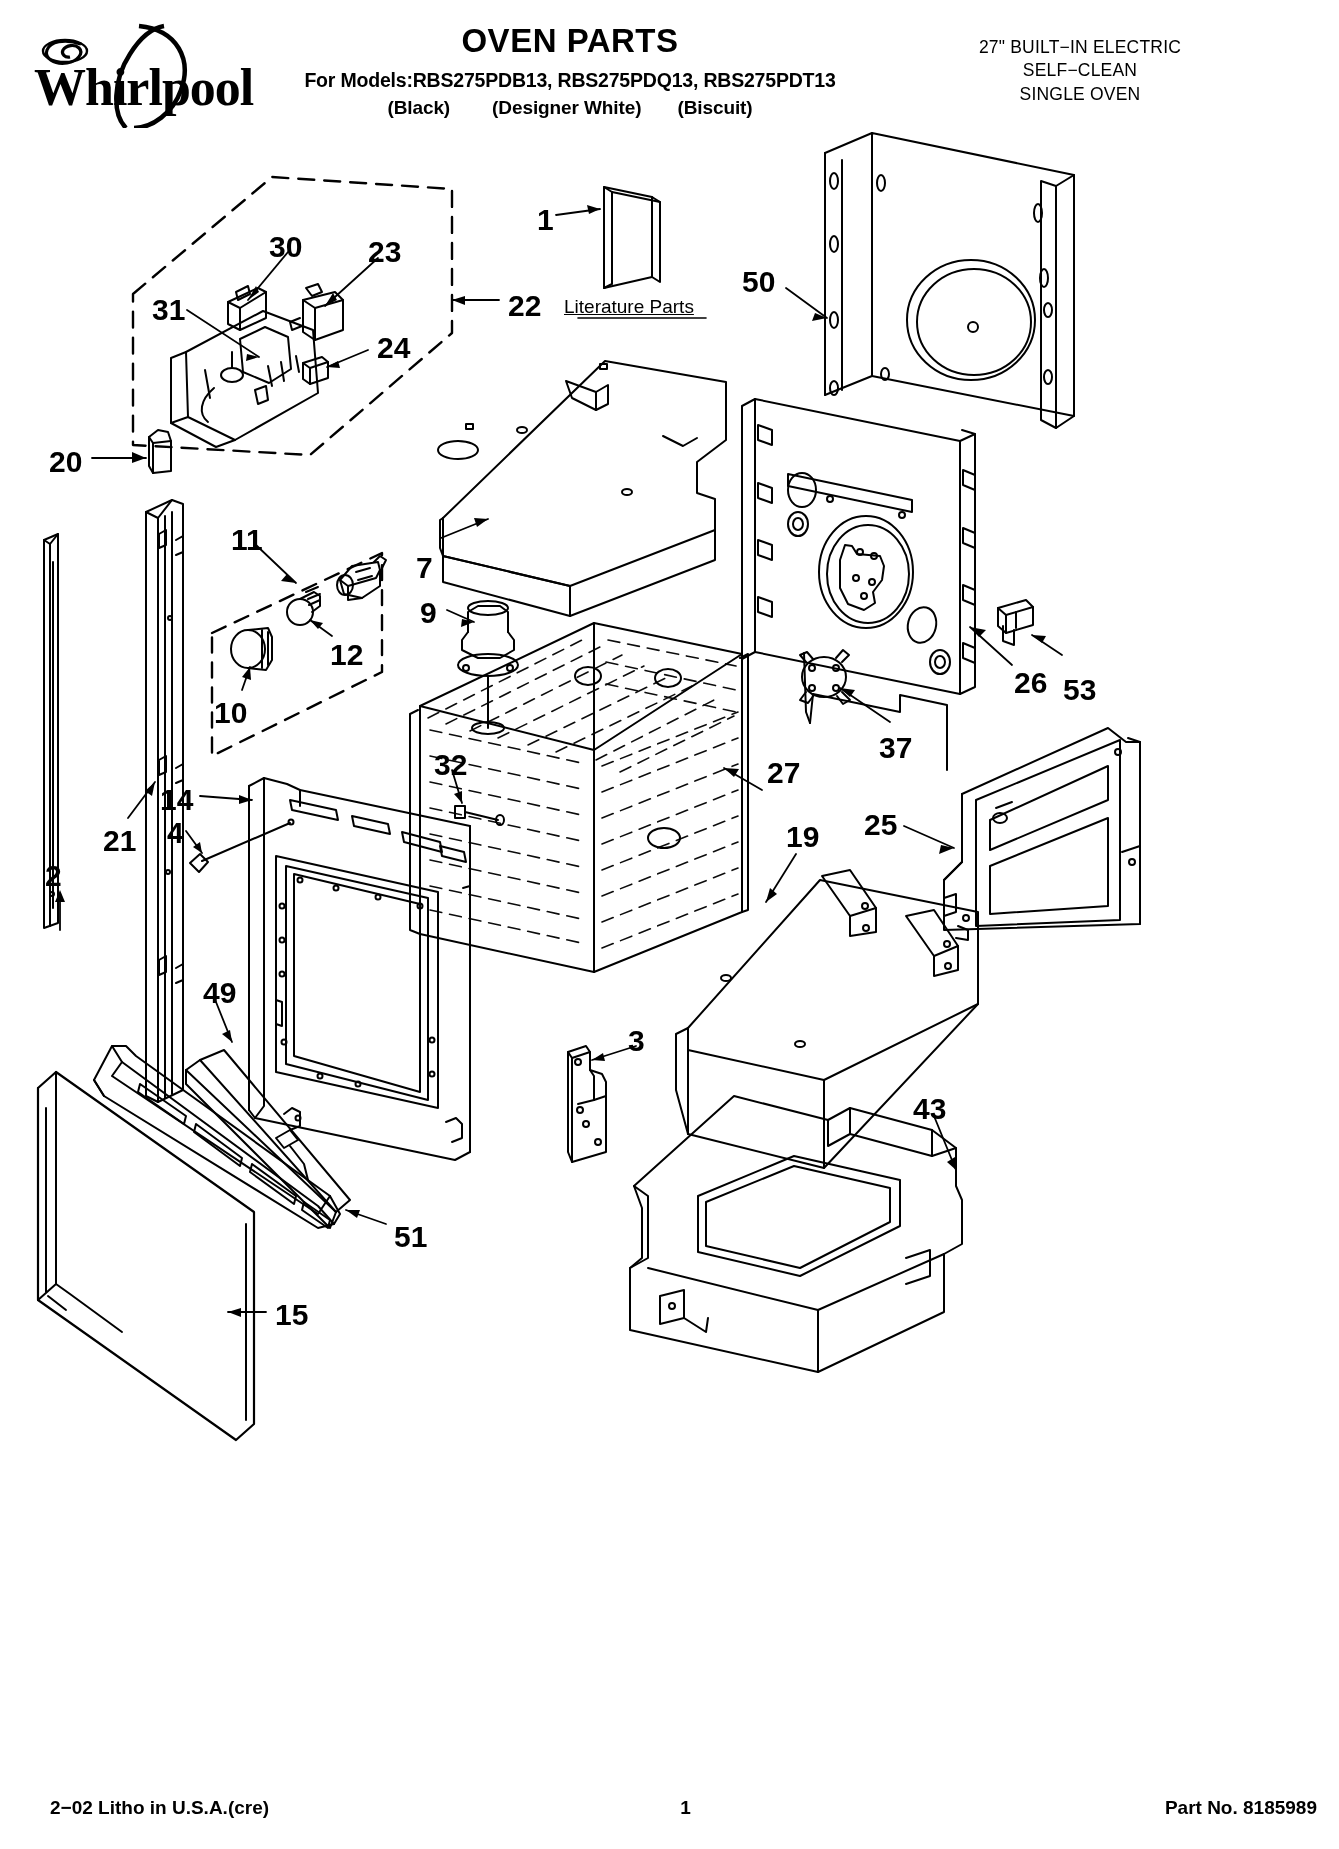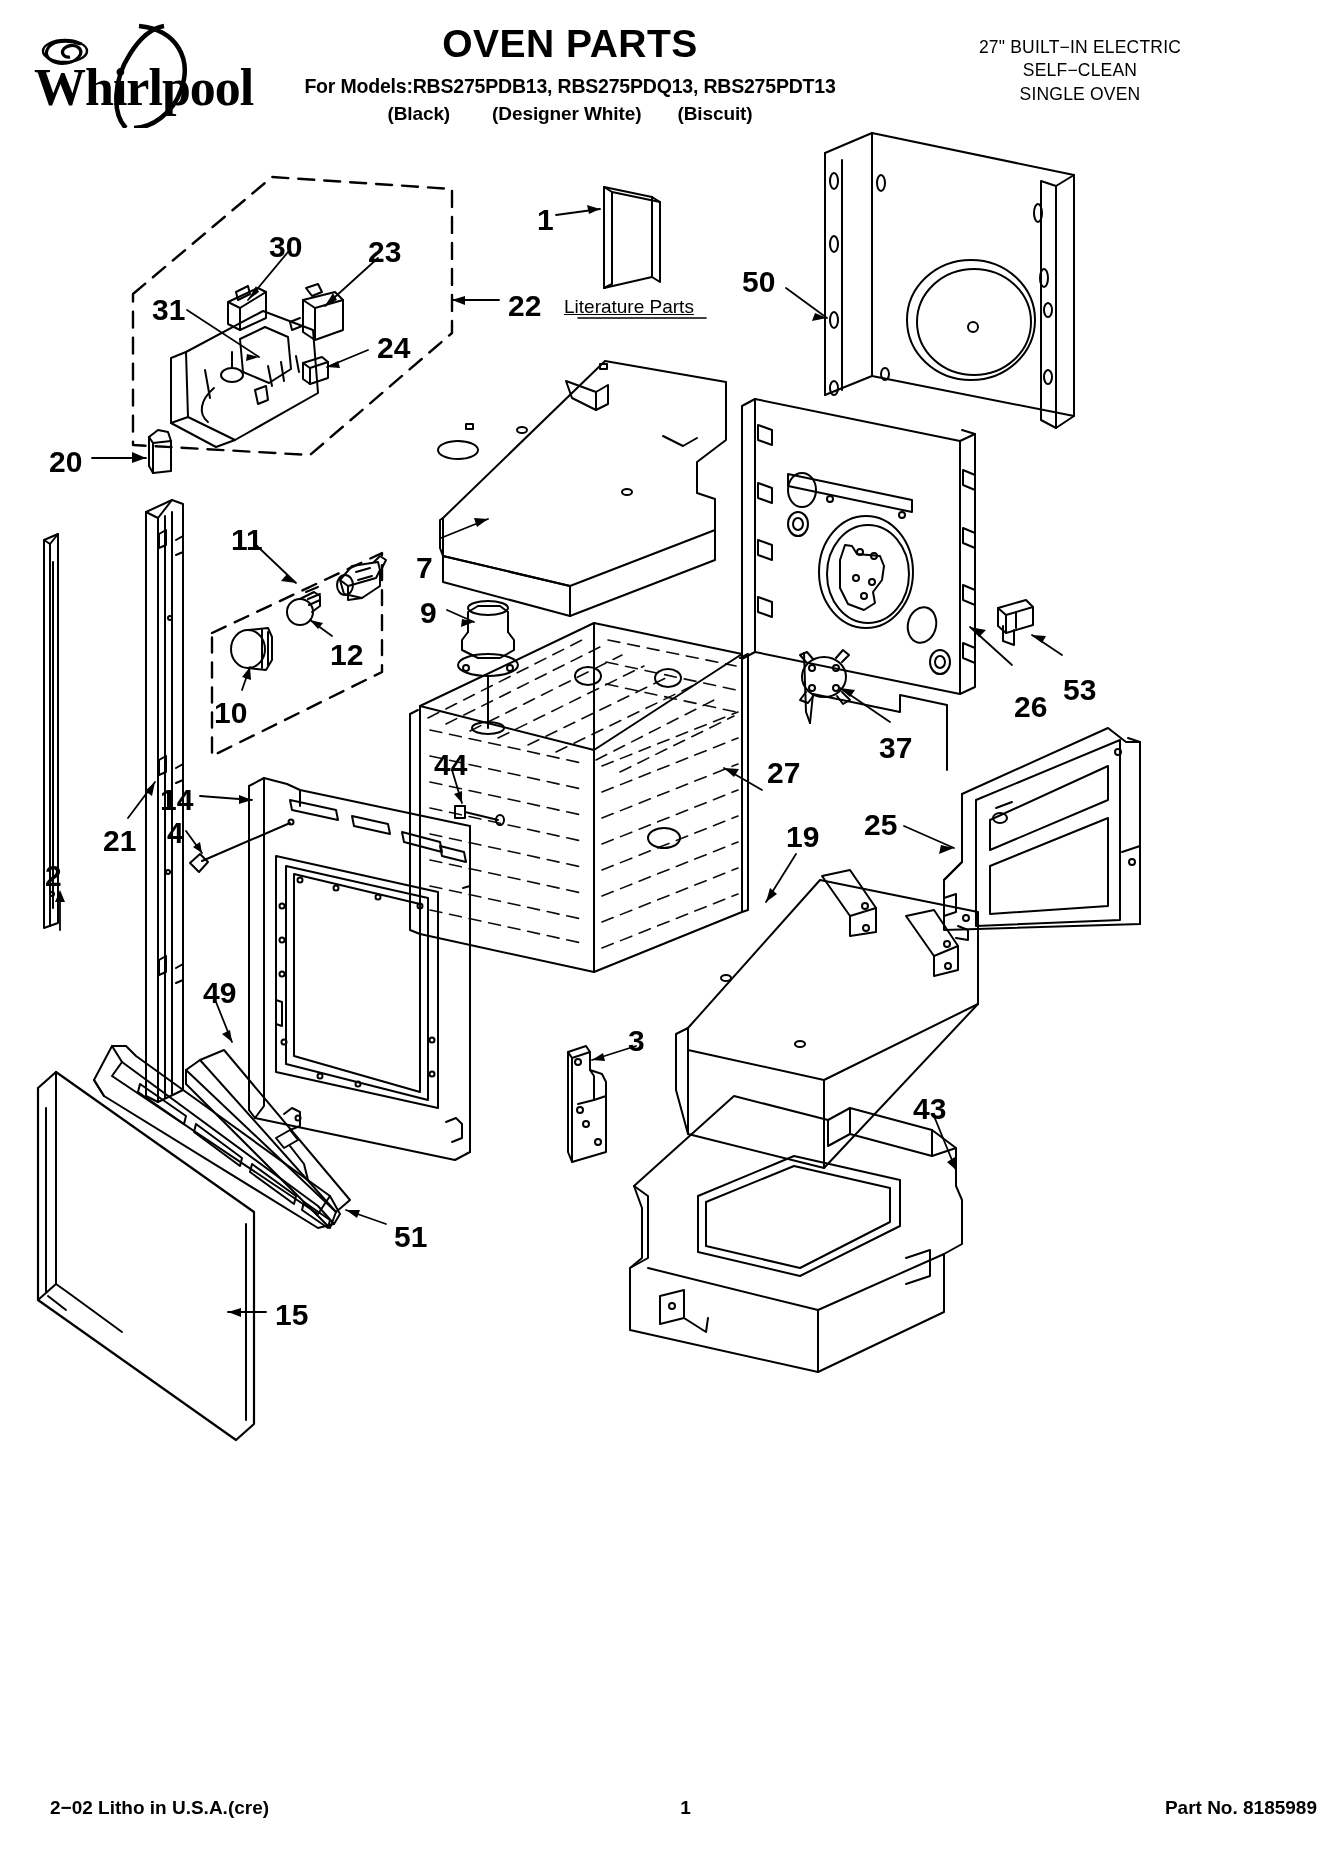--- a/index.html
+++ b/index.html
@@ -40,21 +40,21 @@
     color: #000000;
   }
 
   #title-block {
     position: absolute;
     left: 280px; top: 24px;
     width: 580px;
     text-align: center;
   }
   #doc-title {
-    font-size: 39px;
+    font-size: 33px;
     font-weight: bold;
     letter-spacing: 0.5px;
     margin: 0 0 10px 0;
     line-height: 1.05;
   }
   #models-line {
     font-size: 19.5px;
     font-weight: bold;
     letter-spacing: -0.2px;
     margin: 0 0 5px 0;
@@ -678,23 +678,23 @@
   <div class="callout" style="left:377px;  top:333px;">24</div>
   <div class="callout" style="left:537px;  top:205px;">1</div>
   <div class="callout" style="left:742px;  top:267px;">50</div>
   <div class="callout" style="left:49px;   top:447px;">20</div>
   <div class="callout" style="left:231px;  top:525px;">11</div>
   <div class="callout" style="left:416px;  top:553px;">7</div>
   <div class="callout" style="left:420px;  top:598px;">9</div>
   <div class="callout" style="left:330px;  top:640px;">12</div>
   <div class="callout" style="left:214px;  top:698px;">10</div>
   <div class="callout" style="left:1063px; top:675px;">53</div>
-  <div class="callout" style="left:1014px; top:692px;">26</div>
+  <div class="callout" style="left:1014px; top:668px;">26</div>
   <div class="callout" style="left:879px;  top:733px;">37</div>
-  <div class="callout" style="left:434px;  top:750px;">44</div>
+  <div class="callout" style="left:434px;  top:750px;">32</div>
   <div class="callout" style="left:767px;  top:758px;">27</div>
   <div class="callout" style="left:864px;  top:810px;">25</div>
   <div class="callout" style="left:786px;  top:822px;">19</div>
   <div class="callout" style="left:160px;  top:785px;">14</div>
   <div class="callout" style="left:167px;  top:818px;">4</div>
   <div class="callout" style="left:103px;  top:826px;">21</div>
   <div class="callout" style="left:45px;   top:861px;">2</div>
   <div class="callout" style="left:203px;  top:978px;">49</div>
   <div class="callout" style="left:628px;  top:1026px;">3</div>
   <div class="callout" style="left:913px;  top:1094px;">43</div>

